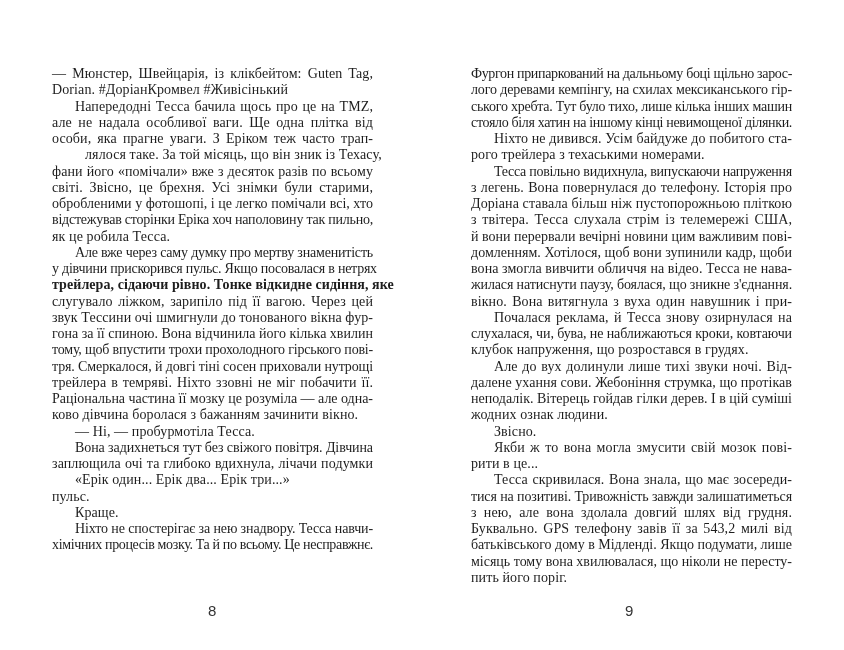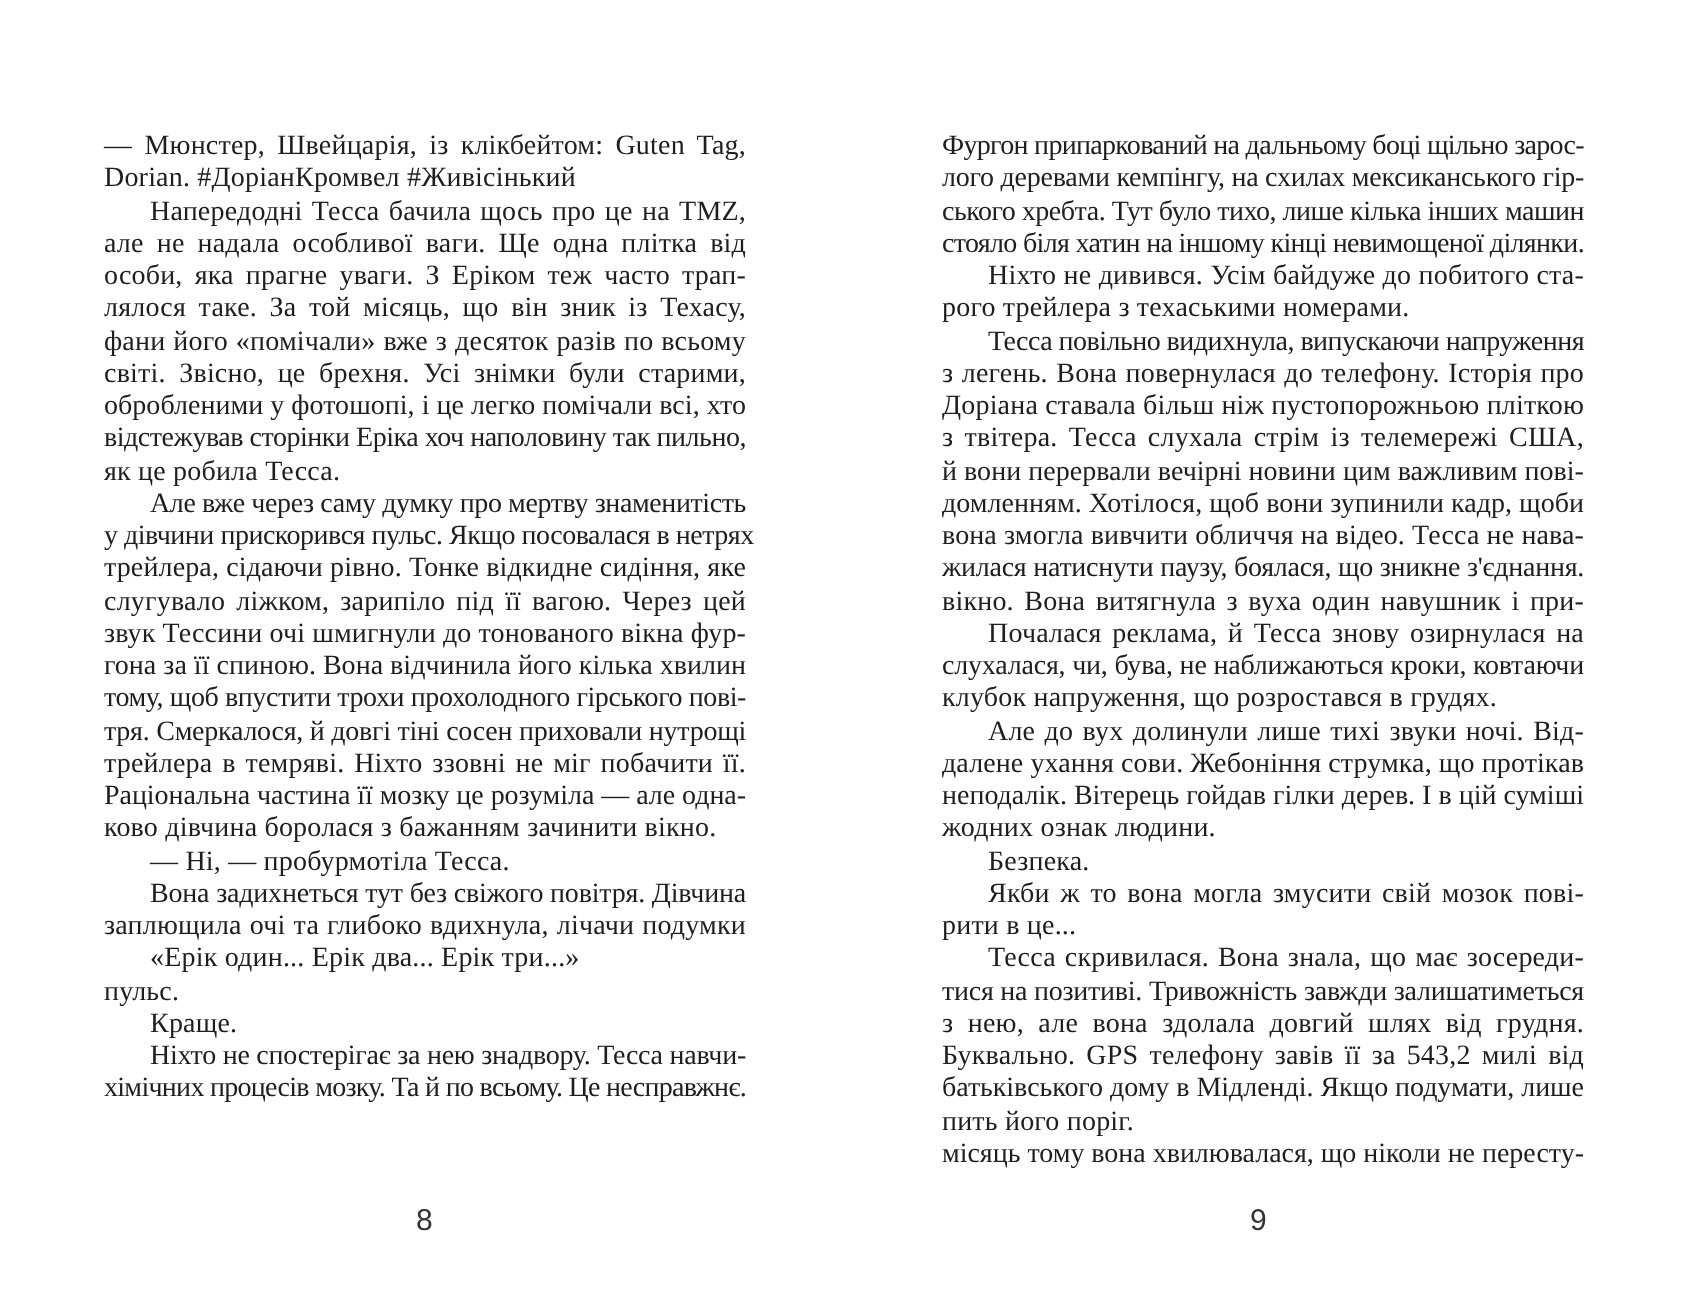--- a/index.html
+++ b/index.html
@@ -42,29 +42,29 @@
 </style>
 </head>
 <body>
 
 <div class="page left" id="left-page">
     <div class="line" style="white-space: nowrap;">— Мюнстер, Швейцарія, із клікбейтом: Guten Tag,</div>
     <div class="line last" style="white-space: nowrap;">Dorian. #ДоріанКромвел #Живісінький</div>
     <div class="line indent" style="white-space: nowrap;">Напередодні Тесса бачила щось про це на TMZ,</div>
     <div class="line" style="white-space: nowrap;">але не надала особливої ваги. Ще одна плітка від</div>
     <div class="line" style="white-space: nowrap;">особи, яка прагне уваги. З Еріком теж часто трап-</div>
-    <div class="line" style="white-space: nowrap;">лялося таке. За той місяць, що він зник із Техасу,</div>
+    <div class="line" style="white-space: nowrap; margin-left: 33px;">лялося таке. За той місяць, що він зник із Техасу,</div>
     <div class="line" style="white-space: nowrap;">фани його «помічали» вже з десяток разів по всьому</div>
     <div class="line" style="white-space: nowrap;">світі. Звісно, це брехня. Усі знімки були старими,</div>
     <div class="line" style="white-space: nowrap; letter-spacing: 0.0173678px;">обробленими у фотошопі, і це легко помічали всі, хто</div>
     <div class="line" style="white-space: nowrap; letter-spacing: -0.233432px;">відстежував сторінки Еріка хоч наполовину так пильно,</div>
     <div class="line last" style="white-space: nowrap;">як це робила Тесса.</div>
     <div class="line indent" style="white-space: nowrap; letter-spacing: -0.195898px;">Але вже через саму думку про мертву знаменитість</div>
     <div class="line" style="white-space: nowrap; letter-spacing: -0.241392px;">у дівчини прискорився пульс. Якщо посовалася в нетрях</div>
-    <div class="line" style="white-space: nowrap; letter-spacing: 0.068149px;">трейлера, сідаючи рівно. Тонке відкидне сидіння, яке</div>
+    <div class="line" style="white-space: nowrap; letter-spacing: 0.068149px; font-weight: bold;">трейлера, сідаючи рівно. Тонке відкидне сидіння, яке</div>
     <div class="line" style="white-space: nowrap;">слугувало ліжком, зарипіло під її вагою. Через цей</div>
     <div class="line" style="white-space: nowrap; letter-spacing: 0.065625px;">звук Тессини очі шмигнули до тонованого вікна фур-</div>
     <div class="line" style="white-space: nowrap; letter-spacing: 0.00985577px;">гона за її спиною. Вона відчинила його кілька хвилин</div>
     <div class="line" style="white-space: nowrap; letter-spacing: -0.205425px;">тому, щоб впустити трохи прохолодного гірського пові-</div>
     <div class="line" style="white-space: nowrap; letter-spacing: -0.124646px;">тря. Смеркалося, й довгі тіні сосен приховали нутрощі</div>
     <div class="line" style="white-space: nowrap;">трейлера в темряві. Ніхто ззовні не міг побачити її.</div>
     <div class="line" style="white-space: nowrap; letter-spacing: -0.0228966px;">Раціональна частина її мозку це розуміла — але одна-</div>
     <div class="line last" style="white-space: nowrap;">ково дівчина боролася з бажанням зачинити вікно.</div>
     <div class="line indent last" style="white-space: nowrap;">— Ні, — пробурмотіла Тесса.</div>
     <div class="line indent" style="white-space: nowrap; letter-spacing: -0.0935587px;">Вона задихнеться тут без свіжого повітря. Дівчина</div>
@@ -91,26 +91,26 @@
     <div class="line" style="white-space: nowrap; letter-spacing: 0.0597356px;">вона змогла вивчити обличчя на відео. Тесса не нава-</div>
     <div class="line last" style="white-space: nowrap; letter-spacing: -0.129953px;">жилася натиснути паузу, боялася, що зникне з'єднання.</div>
     <div class="line" style="white-space: nowrap;">вікно. Вона витягнула з вуха один навушник і при-</div>
     <div class="line indent" style="white-space: nowrap;">Почалася реклама, й Тесса знову озирнулася на</div>
     <div class="line" style="white-space: nowrap; letter-spacing: -0.103125px;">слухалася, чи, бува, не наближаються кроки, ковтаючи</div>
     <div class="line last" style="white-space: nowrap;">клубок напруження, що розростався в грудях.</div>
     <div class="line indent" style="white-space: nowrap;">Але до вух долинули лише тихі звуки ночі. Від-</div>
     <div class="line" style="white-space: nowrap; letter-spacing: 0.0515625px;">далене ухання сови. Жебоніння струмка, що протікав</div>
     <div class="line" style="white-space: nowrap; letter-spacing: 0.00162037px;">неподалік. Вітерець гойдав гілки дерев. І в цій суміші</div>
     <div class="line last" style="white-space: nowrap;">жодних ознак людини.</div>
-    <div class="line indent last" style="white-space: nowrap;">Безпека.</div>
+    <div class="line indent last" style="white-space: nowrap;">Звісно.</div>
     <div class="line indent" style="white-space: nowrap;">Якби ж то вона могла змусити свій мозок пові-</div>
     <div class="line last" style="white-space: nowrap;">рити в це...</div>
     <div class="line indent" style="white-space: nowrap;">Тесса скривилася. Вона знала, що має зосереди-</div>
     <div class="line" style="white-space: nowrap; letter-spacing: -0.119669px;">тися на позитиві. Тривожність завжди залишатиметься</div>
     <div class="line" style="white-space: nowrap;">з нею, але вона здолала довгий шлях від грудня.</div>
     <div class="line" style="white-space: nowrap;">Буквально. GPS телефону завів її за 543,2 милі від</div>
     <div class="line" style="white-space: nowrap; letter-spacing: -0.0184375px;">батьківського дому в Мідленді. Якщо подумати, лише</div>
+    <div class="line" style="white-space: nowrap; letter-spacing: -0.0102941px;">місяць тому вона хвилювалася, що ніколи не пересту-</div>
     <div class="line last" style="white-space: nowrap;">пить його поріг.</div>
-    <div class="line" style="white-space: nowrap; letter-spacing: -0.0102941px;">місяць тому вона хвилювалася, що ніколи не пересту-</div>
   </div>
 
 <div class="page-num left">8</div>
 <div class="page-num right">9</div>
 
 </body></html>

